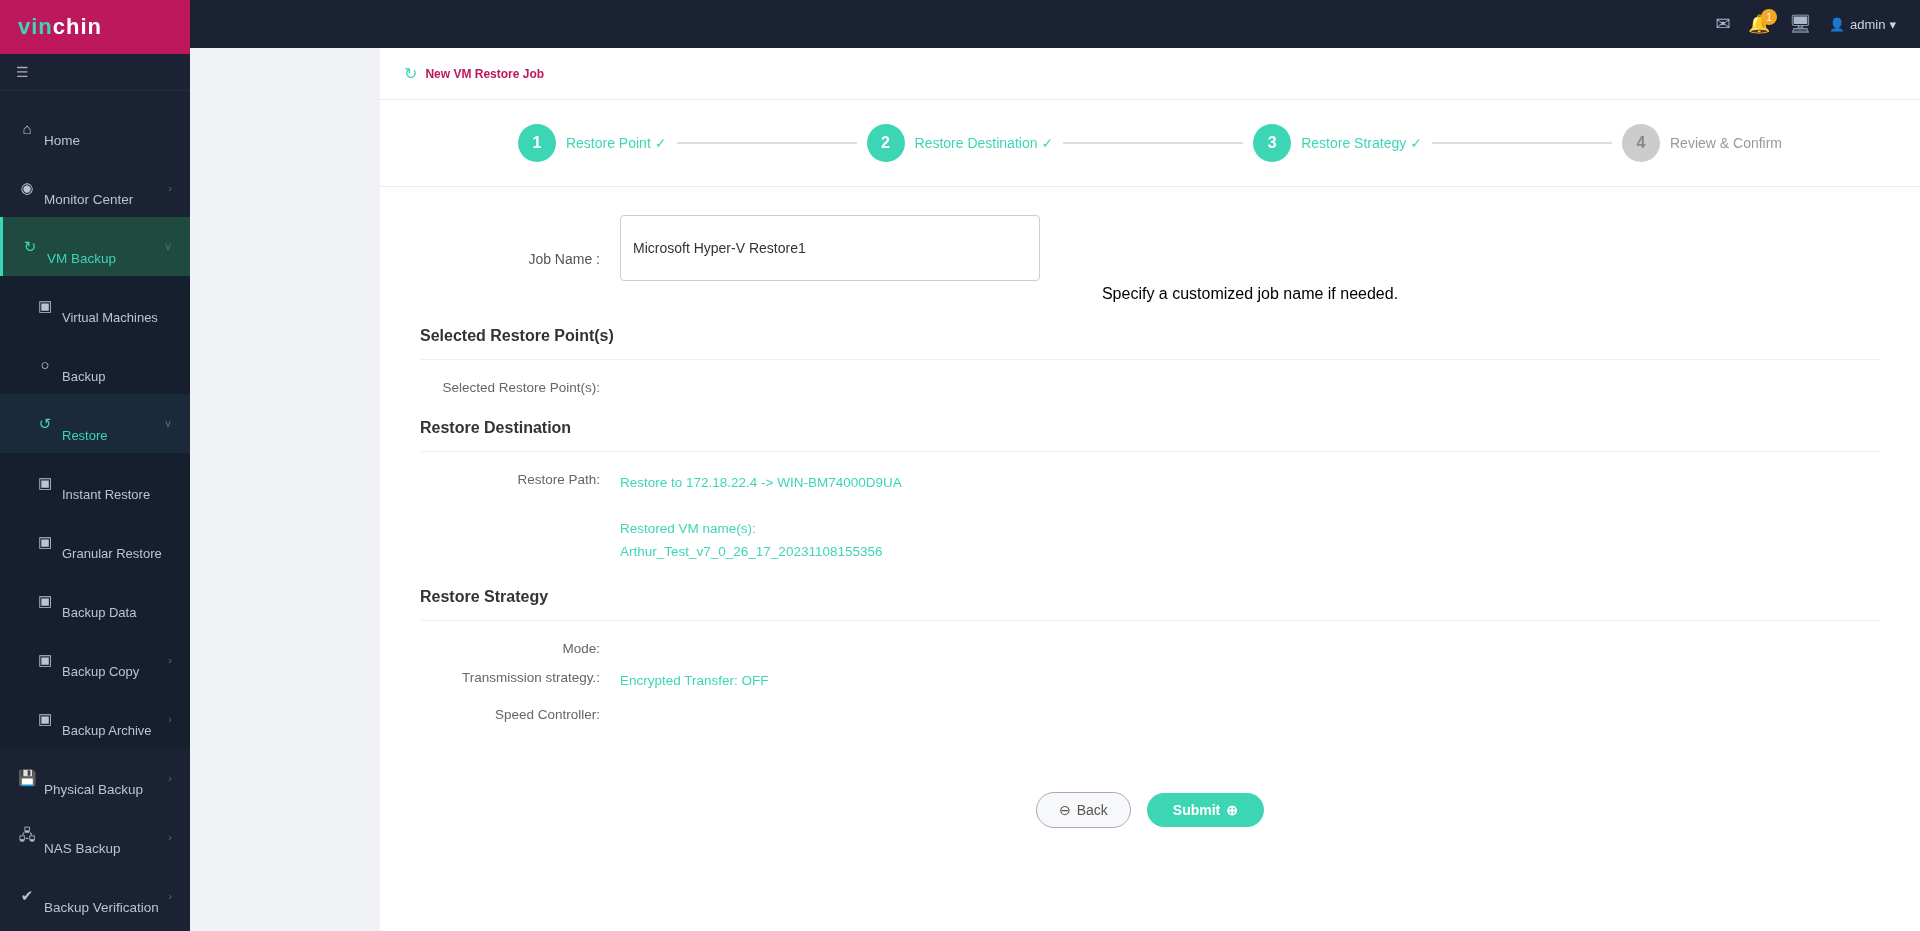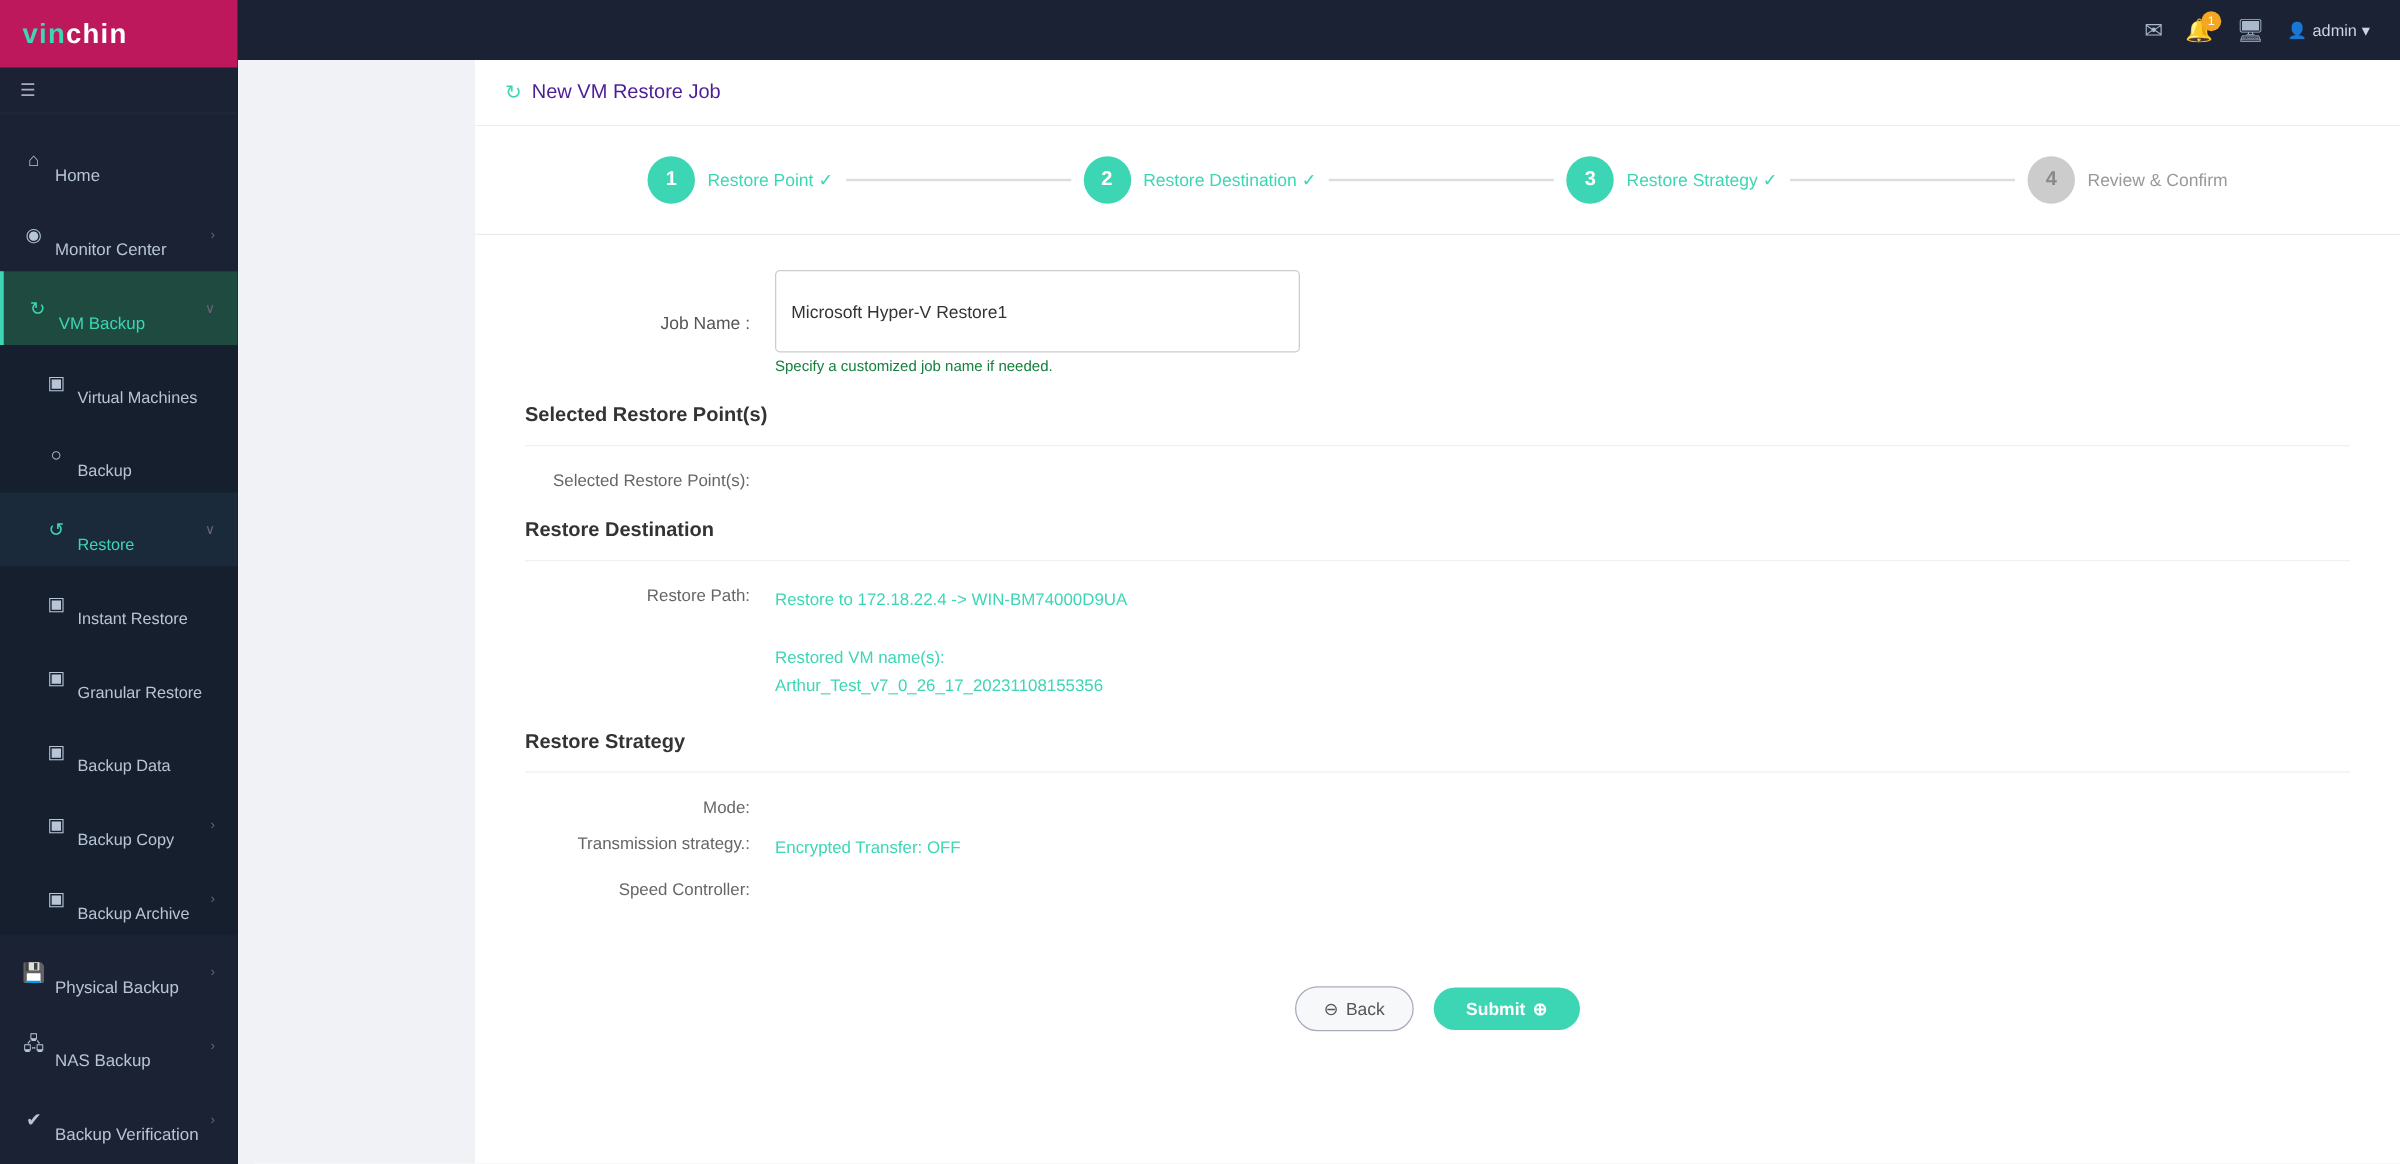--- a/index.html
+++ b/index.html
@@ -28,39 +28,39 @@
     .notif-badge { position: absolute; top: -4px; right: -6px; background: #f5a623; color: #fff; border-radius: 50%; width: 16px; height: 16px; font-size: 10px; display: flex; align-items: center; justify-content: center; }
     .topbar-user { color: #cdd5e0; font-size: 13px; cursor: pointer; display: flex; align-items: center; gap: 4px; }
 
     
     .main { margin-left: 190px; margin-top: 48px; flex: 1; background: #f0f2f5; overflow-y: auto; height: calc(931px - 48px); }
     .content-area { background: #fff; margin: 0; min-height: 100%; padding-bottom: 40px; }
 
     
     .page-header { padding: 16px 24px; border-bottom: 1px solid #eaecef; display: flex; align-items: center; gap: 8px; background: #fff; }
     .page-header .refresh-icon { color: #3dd6b5; font-size: 16px; }
-    .page-header-title { font-size: 16px; font-weight: 400; color: #4c1d95; }
+    .page-header-title { font-size: 12px; font-weight: 700; color: #be185d; }
 
     
     .wizard-steps { display: flex; align-items: center; justify-content: center; padding: 24px 40px; gap: 0; background: #fff; border-bottom: 1px solid #eaecef; }
     .wizard-step { display: flex; align-items: center; gap: 10px; }
     .wizard-step-circle { width: 38px; height: 38px; border-radius: 50%; display: flex; align-items: center; justify-content: center; font-size: 16px; font-weight: 700; color: #fff; }
     .wizard-step-circle.done { background: #3dd6b5; }
     .wizard-step-circle.inactive { background: #ccc; color: #888; }
     .wizard-step-label { font-size: 14px; color: #3dd6b5; font-weight: 500; display: flex; align-items: center; gap: 4px; }
     .wizard-step-label.inactive { color: #999; }
     .wizard-connector { flex: 1; height: 2px; background: #ddd; min-width: 80px; max-width: 180px; margin: 0 10px; }
 
     
     .form-area { padding: 28px 40px; }
     .form-row { display: flex; align-items: center; margin-bottom: 16px; }
     .form-label { width: 200px; text-align: right; padding-right: 20px; color: #555; font-size: 14px; font-weight: 500; }
     .form-value { flex: 1; }
     .form-input { border: 1px solid #ccc; border-radius: 4px; padding: 24px 12px; font-size: 14px; color: #333; width: 420px; outline: none; }
-    .form-hint { color: #15803d; font-size: 12px; margin-top: 4px; }
+    .form-hint { color: #000000; font-size: 16px; margin-top: 4px; text-align: center; }
 
     
     .section-title { font-size: 16px; font-weight: 600; color: #333; margin: 24px 0 14px 0; padding-left: 0; }
 
     
     .footer-bar { display: flex; align-items: center; justify-content: center; gap: 16px; padding: 28px 0 10px 0; background: #fff; }
     .btn-back { border: 1px solid #aab; background: #f7f8fa; color: #555; padding: 9px 22px; border-radius: 20px; cursor: pointer; font-size: 14px; display: flex; align-items: center; gap: 6px; }
     .btn-submit { background: #3dd6b5; color: #fff; border: none; padding: 9px 26px; border-radius: 20px; cursor: pointer; font-size: 14px; display: flex; align-items: center; gap: 6px; font-weight: 600; }
 
     

